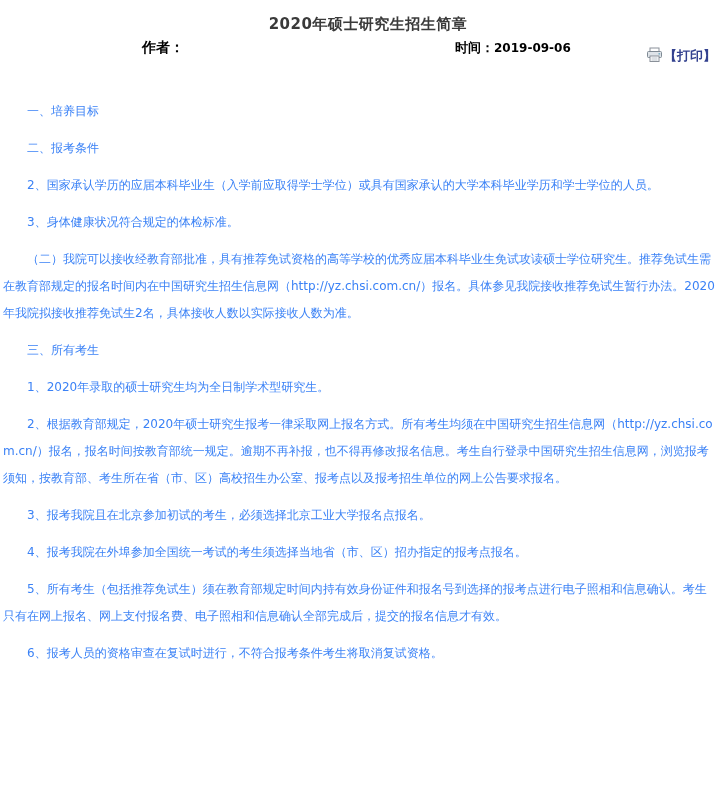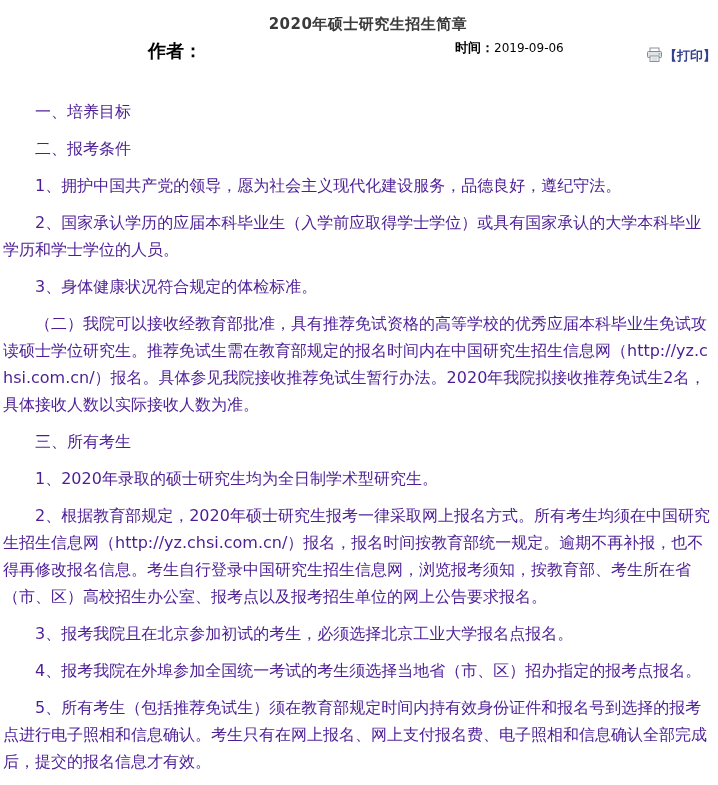--- a/index.html
+++ b/index.html
@@ -26,39 +26,39 @@
     width: 100%;
     margin: 9px;
     text-align: center;
     font-size: 15px;
     font-weight: bold;
     color: #3a3a3a;
     letter-spacing: 0.5px;
   }
   .meta-author {
     position: absolute;
-    left: 148px;
+    left: 142px;
     top: 39px;
-    font-size: 18px;
+    font-size: 14px;
     font-weight: bold;
     color: #000000;
   }
   .meta-time {
     position: absolute;
     left: 415px;
     top: 39px;
     font-size: 13px;
     color: #000000;
   }
   .meta-time .label {
     font-weight: bold;
     margin-left: 40px;
   }
   .meta-time .value {
-    font-weight: normal;
+    font-weight: bold;
     font-size: 12px;
   }
   .print-link {
     position: absolute;
     right: 2px;
     top: 47px;
     display: flex;
     align-items: flex-start;
     gap: 1px;
     font-size: 13px;
@@ -70,23 +70,23 @@
   .print-link .icon {
     display: inline-flex;
     width: 17px;
     height: 16px;
   }
   .content {
     margin: 0 3px;
   }
   .content p {
     margin: 10px 0;
-    font-size: 16px;
+    font-size: 12px;
     line-height: 27px;
-    color: #4c1d95;
+    color: #3b82f6;
     text-indent: 2em;
     word-break: break-all;
   }
 </style>
 </head>
 <body>
 
 <div class="page">
   <div class="header">
     <h1 class="page-title">2020年硕士研究生招生简章</h1>
@@ -107,21 +107,20 @@
           <line x1="5.5" y1="13" x2="11.5" y2="13" stroke="#b9c2ca" stroke-width="1"></line>
         </svg>
       </span>
       <span>【打印】</span>
     </a>
   </div>
 
   <div class="content">
     <p>一、培养目标</p>
     <p>二、报考条件</p>
-    <p>1、拥护中国共产党的领导，愿为社会主义现代化建设服务，品德良好，遵纪守法。</p>
     <p>2、国家承认学历的应届本科毕业生（入学前应取得学士学位）或具有国家承认的大学本科毕业学历和学士学位的人员。</p>
     <p>3、身体健康状况符合规定的体检标准。</p>
     <p>（二）我院可以接收经教育部批准，具有推荐免试资格的高等学校的优秀应届本科毕业生免试攻读硕士学位研究生。推荐免试生需在教育部规定的报名时间内在中国研究生招生信息网（http://yz.chsi.com.cn/）报名。具体参见我院接收推荐免试生暂行办法。2020年我院拟接收推荐免试生2名，具体接收人数以实际接收人数为准。</p>
     <p>三、所有考生</p>
     <p>1、2020年录取的硕士研究生均为全日制学术型研究生。</p>
     <p>2、根据教育部规定，2020年硕士研究生报考一律采取网上报名方式。所有考生均须在中国研究生招生信息网（http://yz.chsi.com.cn/）报名，报名时间按教育部统一规定。逾期不再补报，也不得再修改报名信息。考生自行登录中国研究生招生信息网，浏览报考须知，按教育部、考生所在省（市、区）高校招生办公室、报考点以及报考招生单位的网上公告要求报名。</p>
     <p>3、报考我院且在北京参加初试的考生，必须选择北京工业大学报名点报名。</p>
     <p>4、报考我院在外埠参加全国统一考试的考生须选择当地省（市、区）招办指定的报考点报名。</p>
     <p>5、所有考生（包括推荐免试生）须在教育部规定时间内持有效身份证件和报名号到选择的报考点进行电子照相和信息确认。考生只有在网上报名、网上支付报名费、电子照相和信息确认全部完成后，提交的报名信息才有效。</p>
     <p>6、报考人员的资格审查在复试时进行，不符合报考条件考生将取消复试资格。</p>

